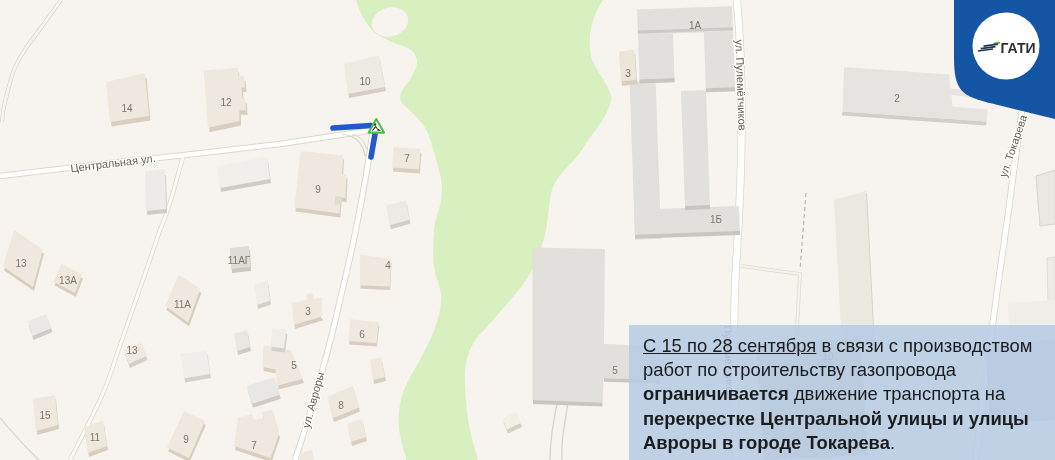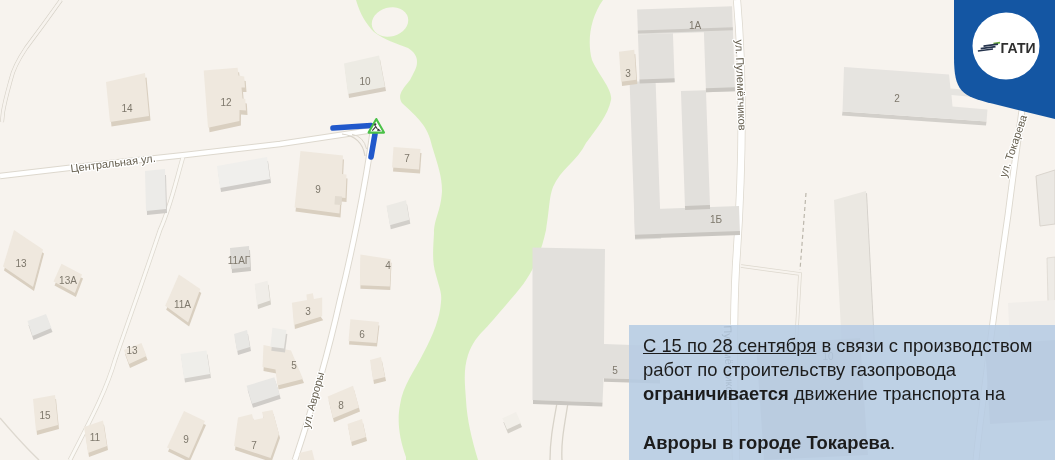--- a/index.html
+++ b/index.html
@@ -320,21 +320,21 @@
       <path d="M372.3,130.6 L375.6,126.8"></path>
       <path d="M374.2,124.2 L377.2,128.8"></path>
     </g>
     <circle cx="375.4" cy="124.3" r="1" fill="#3a3a3a"></circle>
     <path d="M377.6,128.2 L381,130.8 L377.2,130.8 Z" fill="#222222"></path>
   </g>
 </svg>
 
 <div class="overlaybox">
 
-  <div class="ovtext"><span style="text-decoration:underline;">С 15 по 28 сентября</span> в связи с производством<br>работ по строительству газопровода<br><b>ограничивается</b> движение транспорта на<br><br><b>Авроры в городе Токарева</b>.</div>
+  <div class="ovtext"><span style="text-decoration:underline;">С 15 по 28 сентября</span> в связи с производством<br>работ по строительству газопровода<br><b>ограничивается</b> движение транспорта на<br><b>перекрестке Центральной улицы и улицы</b><br><b>Авроры в городе Токарева</b>.</div>
 </div>
 
 <svg width="1055" height="460" viewBox="0 0 1055 460" style="pointer-events:none;">
 
   <path d="M954,0 L1055,0 L1055,119 L992,103.5 C962,96 954,92 954,57 Z" fill="#1456a3"></path>
 
   <circle cx="1006" cy="46" r="33.5" fill="#ffffff"></circle>
 
   <g stroke-linecap="butt">
     <path d="M993.5,43.6 L1000,42.6" stroke="#67a83a" stroke-width="1.7"></path>

